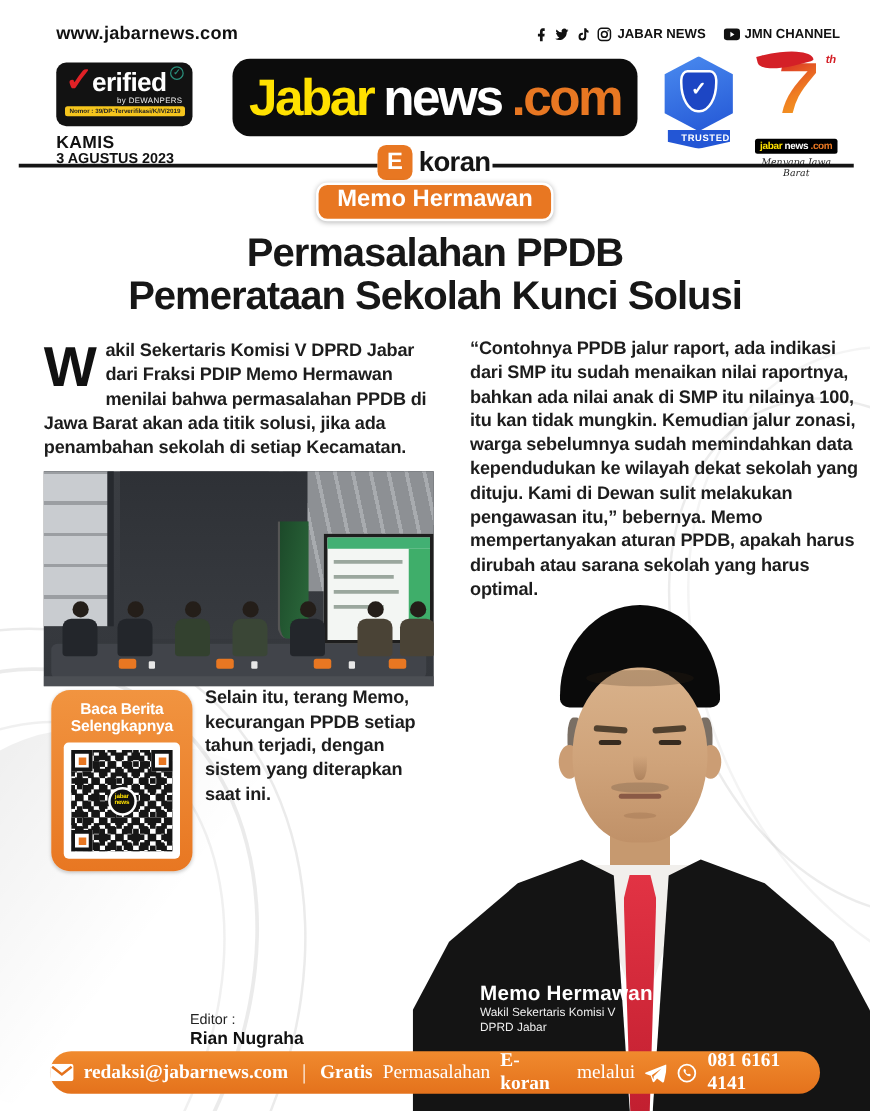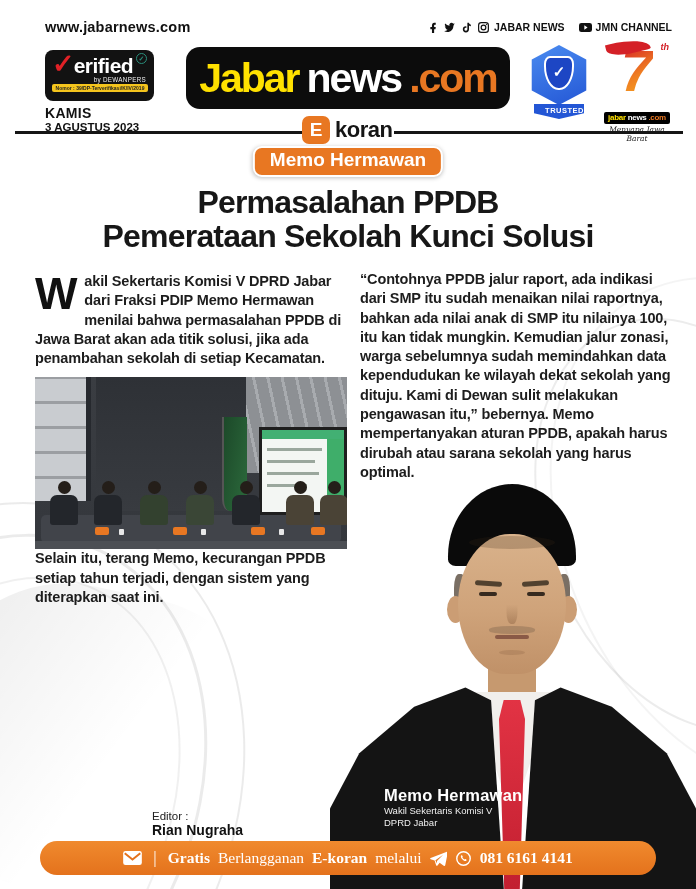--- a/index.html
+++ b/index.html
@@ -91,21 +91,21 @@
     color:#fff; font-weight:800; font-size:19px; padding:1px 15px 4px; border-radius:9px;
     border:2px solid #fff; box-shadow:0 1px 4px rgba(0,0,0,.25); z-index:4; white-space:nowrap; }
   .headline { position:absolute; top:186px; left:0; width:100%; text-align:center; z-index:3;
     font-weight:800; font-size:32px; line-height:1.06; letter-spacing:-.8px; color:#171717; }
 
   
   .col { position:absolute; z-index:2; font-size:14.5px; font-weight:600; line-height:1.33;
     letter-spacing:-.15px; color:#1d1d1d; }
   .col p { margin:0; }
   .col-left  { left:35px; top:272px; width:312px; }
-  .col-right { left:360px; top:270px; width:318px; }
+  .col-right { left:376px; top:270px; width:318px; }
   .dropcap { float:left; font-size:45px; font-weight:900; line-height:.8; margin:4px 7px 0 0; color:#111; }
 
   
   .photo { margin-top:9px; width:312px; height:172px; position:relative; overflow:hidden;
     background:linear-gradient(#3a3d42,#34373c); }
   .ph-sky { position:absolute; right:0; top:0; width:132px; height:96px;
     background:repeating-linear-gradient(78deg,#a8abaf 0 3px,#8d9094 3px 14px); }
   .ph-window { position:absolute; left:0; top:0; width:56px; height:124px;
     background:repeating-linear-gradient(0deg,#c9ccd0 0 22px,#9b9ea2 22px 25px); border-right:5px solid #26292e; }
   .ph-wall { position:absolute; left:61px; top:0; width:150px; height:134px;
@@ -357,20 +357,33 @@
       <div class="tissue" style="left:276px"></div>
       <div class="cup" style="left:84px"></div>
       <div class="cup" style="left:166px"></div>
       <div class="cup" style="left:244px"></div>
       <div class="ph-floor"></div>
     </div>
 
 
 
     <div>
+      <div class="qr-box">
+        <div class="qr-title">
+          <div>Baca Berita</div>
+          <div>Selengkapnya</div>
+        </div>
+        <div class="qr-code">
+          <div class="qr-noise"></div>
+          <div class="finder f-tl"></div>
+          <div class="finder f-tr"></div>
+          <div class="finder f-bl"></div>
+          <div class="qr-logo">jabar news</div>
+        </div>
+      </div>
       <p>Selain itu, terang Memo, kecurangan PPDB setiap tahun terjadi, dengan sistem yang diterapkan saat ini.</p>
     </div>
   </div>
 
   <div class="col col-right">
     <p>“Contohnya PPDB jalur raport, ada indikasi dari SMP itu sudah menaikan nilai raportnya, bahkan ada nilai anak di SMP itu nilainya 100, itu kan tidak mungkin. Kemudian jalur zonasi, warga sebelumnya sudah memindahkan data kependudukan ke wilayah dekat sekolah yang dituju. Kami di Dewan sulit melakukan pengawasan itu,” bebernya. Memo mempertanyakan aturan PPDB, apakah harus dirubah atau sarana sekolah yang harus optimal.</p>
   </div>
 
   <div class="credits">
     <div class="credit-label">Editor :</div>
@@ -407,23 +420,24 @@
     </div>
   </div>
 
   <div class="footer">
     <span class="ficon">
         <svg width="19" height="14" viewBox="0 0 24 18">
           <rect width="24" height="18" rx="3" fill="#fff"></rect>
           <path d="M2 3l10 8L22 3" stroke="#e4721c" stroke-width="2.6" fill="none"></path>
         </svg>
       </span>
+    <span class="f-bold">redaksi@jabarnews.com</span>
     <span class="f-sep">|</span>
     <span class="f-bold">Gratis</span>
-    <span>Berlangganan</span>
+    <span>Permasalahan</span>
     <span class="f-bold">E-koran</span>
     <span>melalui</span>
     <span class="ficon">
         <svg width="17" height="17" viewBox="0 0 24 24" fill="#fff">
           <path d="M23.9 2.3L.9 11.2c-1 .4-1 1.5 0 1.8l5.6 1.9 2.1 6.6c.3.9 1.4 1 2 .3l3-3.7 5.8 4.2c.8.6 1.9.2 2.1-.8l3.6-17.5c.2-1-.8-1.9-1.2-1.7zM7.6 14.4l11-7.6-8.7 8.6-.4 3.8-1.9-4.8z"></path>
         </svg>
       </span>
     <span class="ficon">
         <svg width="17" height="17" viewBox="0 0 24 24" fill="none" stroke="#fff" stroke-width="2">
           <circle cx="12" cy="12" r="9.5"></circle>

